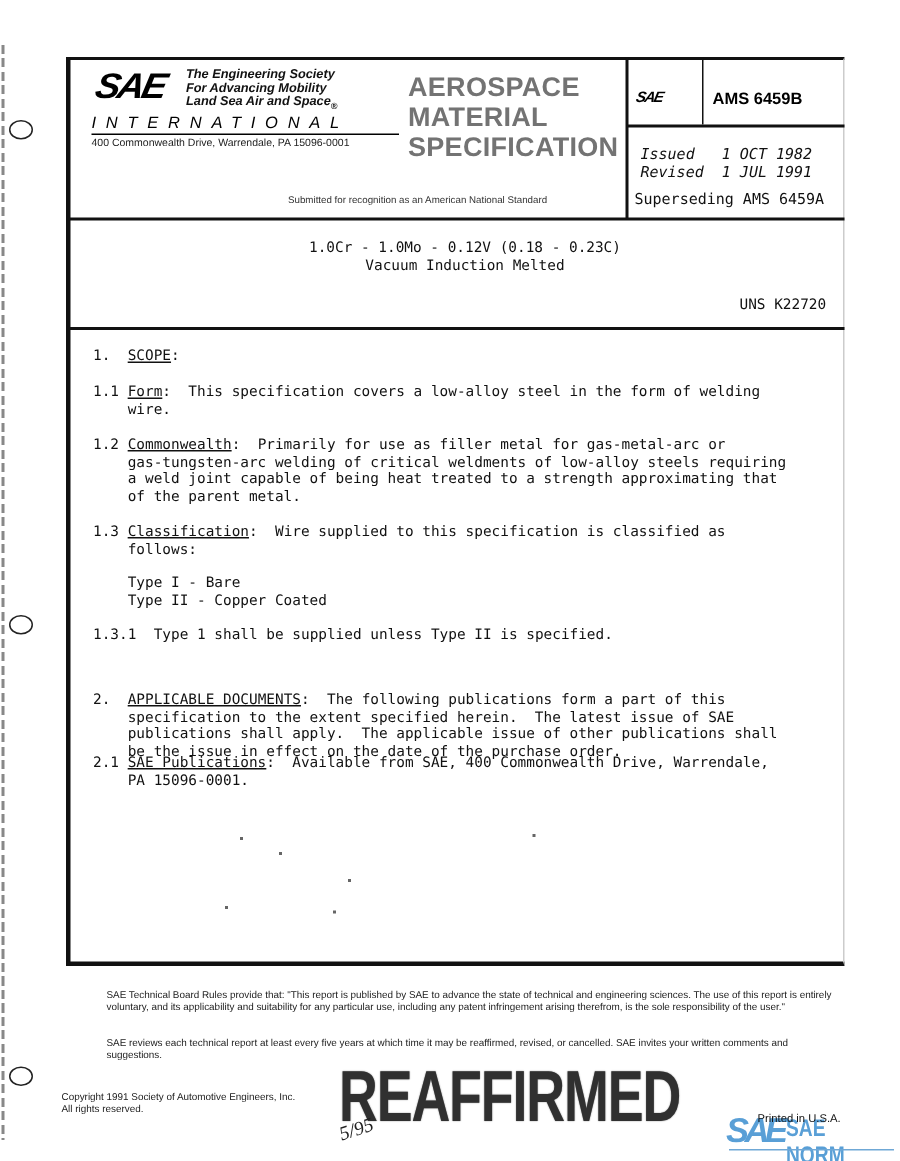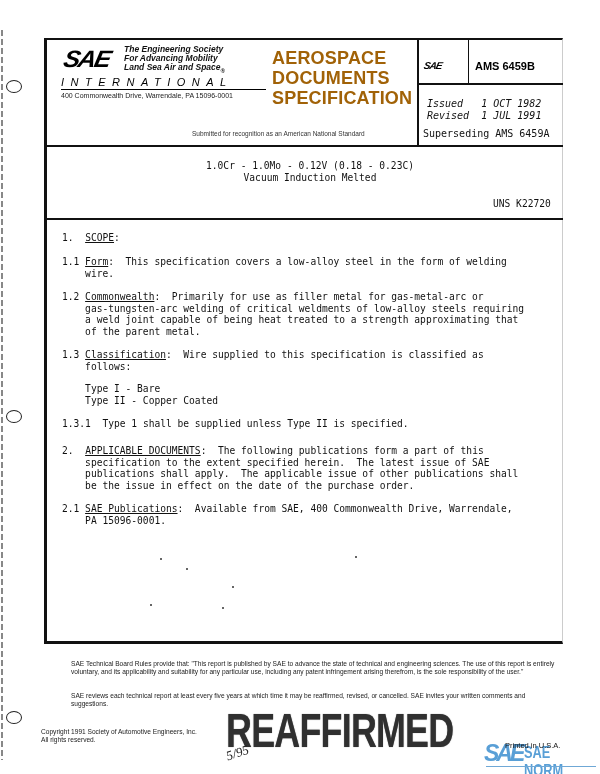--- a/index.html
+++ b/index.html
@@ -53,21 +53,21 @@
     position: absolute; left: 61px; top: 76px; font-size: 11px; font-style: italic;
     letter-spacing: 6.5px; font-weight: normal; color: #000;
     border-bottom: 1.5px solid #000; padding-bottom: 0px; line-height: 13px; width: 205px;
   }
   .reg { font-size: 6px; letter-spacing: 0; vertical-align: sub; }
   .address {
     position: absolute; left: 61px; top: 92px; font-size: 7px; color: #222;
   }
   .ams-title {
     position: absolute; left: 272px; top: 48px; font-size: 18px; font-weight: bold;
-    line-height: 20px; color: #a16207; letter-spacing: 0.2px;
+    line-height: 20px; color: #737373; letter-spacing: 0.2px;
   }
   .ams-title div { white-space: nowrap; }
   .submitted {
     position: absolute; left: 192px; top: 130px; font-size: 6.5px; color: #333;
   }
   .sae-small {
     position: absolute; left: 424px; top: 60px; font-size: 10px; font-style: italic;
     font-weight: bold; letter-spacing: -1px; color: #000; transform: skewX(-12deg);
   }
   .doc-number {
@@ -149,21 +149,21 @@
 <div class="society-lines">
   <div>The Engineering Society</div>
   <div>For Advancing Mobility</div>
   <div><span>Land Sea Air and Space</span><span class="reg">®</span></div>
 </div>
 <div class="intl">INTERNATIONAL</div>
 <div class="address">400 Commonwealth Drive, Warrendale, PA 15096-0001</div>
 
 <div class="ams-title">
   <div>AEROSPACE</div>
-  <div>DOCUMENTS</div>
+  <div>MATERIAL</div>
   <div>SPECIFICATION</div>
 </div>
 <div class="submitted">Submitted for recognition as an American National Standard</div>
 
 <div class="sae-small">SAE</div>
 <div class="doc-number">AMS 6459B</div>
 <div class="dates">
   <div class="row"><span>Issued</span>   <span>1 OCT 1982</span></div>
   <div class="row"><span>Revised</span>  <span>1 JUL 1991</span></div>
 </div>
@@ -186,21 +186,21 @@
     <span>of the parent metal.</span></div>
 
 <div class="sec mono" style="top:349px"><span>1.3</span> <span class="u">Classification</span>:  <span>Wire supplied to this specification is classified as</span>
     <span>follows:</span></div>
 
 <div class="sec mono" style="top:383px">    <span>Type I - Bare</span>
     <span>Type II - Copper Coated</span></div>
 
 <div class="sec mono" style="top:418px"><span>1.3.1</span>  <span>Type 1 shall be supplied unless Type II is specified.</span></div>
 
-<div class="sec mono" style="top:445px"><span>2.</span>  <span class="u">APPLICABLE DOCUMENTS</span>:  <span>The following publications form a part of this</span>
+<div class="sec mono" style="top:461px"><span>2.</span>  <span class="u">APPLICABLE DOCUMENTS</span>:  <span>The following publications form a part of this</span>
     <span>specification to the extent specified herein.  The latest issue of SAE</span>
     <span>publications shall apply.  The applicable issue of other publications shall</span>
     <span>be the issue in effect on the date of the purchase order.</span></div>
 
 <div class="sec mono" style="top:503px"><span>2.1</span> <span class="u">SAE Publications</span>:  <span>Available from SAE, 400 Commonwealth Drive, Warrendale,</span>
     <span>PA 15096-0001.</span></div>
 
 <div class="speck" style="left:160px;top:558px"></div>
 <div class="speck" style="left:186px;top:568px"></div>
 <div class="speck" style="left:232px;top:586px"></div>

